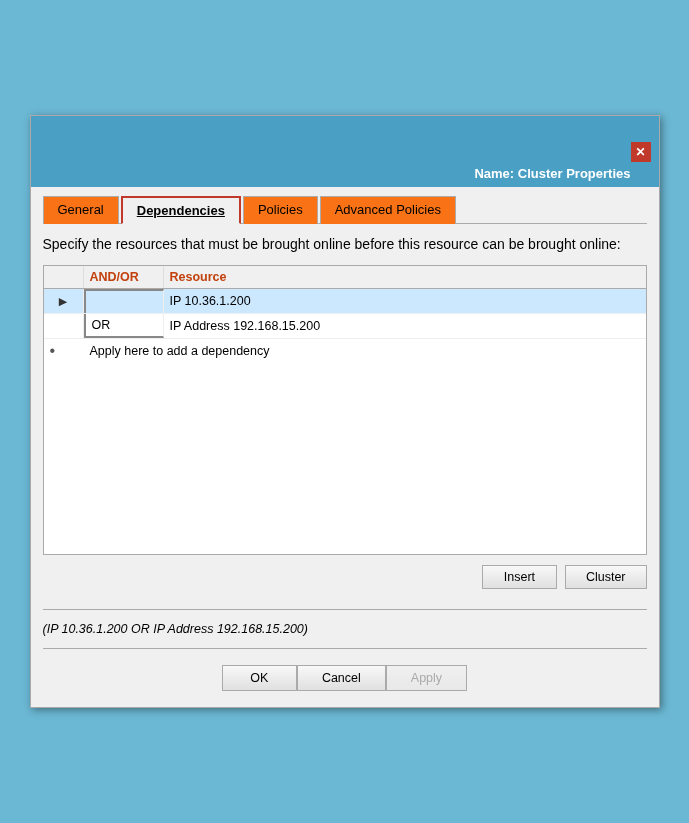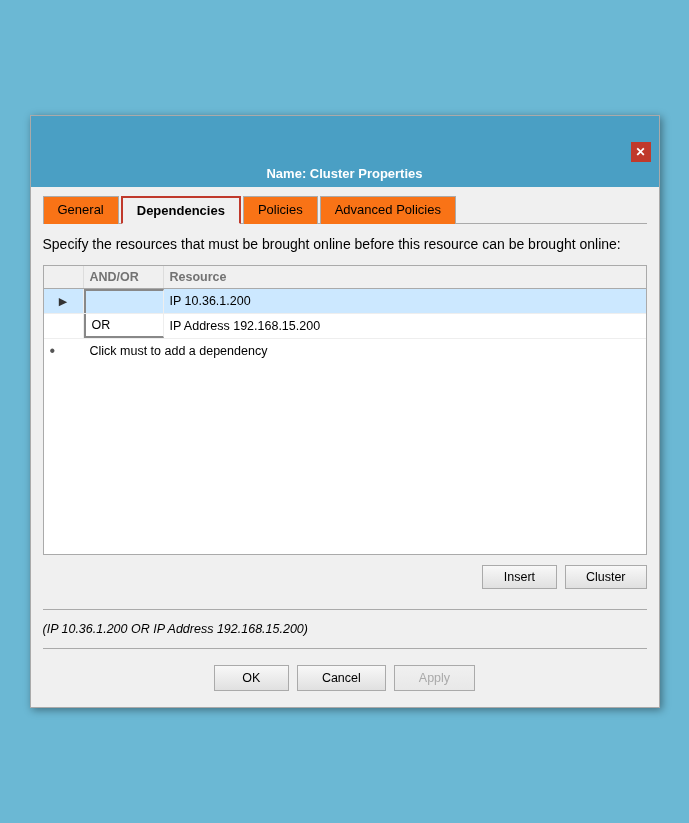--- a/index.html
+++ b/index.html
@@ -34,21 +34,21 @@
       justify-content: space-between;
       padding: 6px 8px;
       color: white;
     }
 
     .title-bar-text {
       font-size: 13px;
       font-weight: 600;
       color: white;
       flex: 1;
-      text-align: center;
+      text-align: right;
       margin-top: 44px;
     }
 
     .close-btn {
       background: #c0392b;
       color: white;
       border: none;
       width: 20px;
       height: 20px;
       font-size: 12px;
@@ -82,20 +82,21 @@
       position: relative;
       bottom: -1px;
     }
 
     .tab.active {
       background: #f0f0f0;
       border: 2px solid #c0392b;
       border-bottom: 1px solid #f0f0f0;
       font-weight: 600;
       z-index: 1;
+      text-decoration: underline;
     }
 
     .tab:not(.active) {
       border: 1px solid #aaa;
       border-bottom: none;
     }
 
     .description {
       font-size: 14px;
       margin-bottom: 10px;
@@ -115,21 +116,21 @@
       grid-template-columns: 40px 80px 1fr;
       border-bottom: 1px solid #aaa;
       background: #f0f0f0;
     }
 
     .table-header-cell {
       padding: 4px 6px;
       font-weight: 600;
       font-size: 12.5px;
       border-right: 1px solid #ddd;
-      color: #737373;
+      color: #c2410c;
     }
 
     .table-header-cell:last-child {
       border-right: none;
     }
 
     .table-row {
       display: grid;
       grid-template-columns: 40px 80px 1fr;
       border-bottom: 1px solid #eee;
@@ -210,21 +211,20 @@
       font-size: 12.5px;
       color: #000;
       padding: 4px 0;
       margin-bottom: 8px;
       font-style: italic;
     }
 
     .bottom-buttons {
       display: flex;
       justify-content: center;
-      gap: 8px;
       padding: 8px 0 4px 0;
     }
 
     .bottom-btn {
       padding: 5px 24px;
       border: 1px solid #aaa;
       background: linear-gradient(to bottom, #f8f8f8, #e0e0e0);
       cursor: pointer;
       font-size: 12.5px;
       min-width: 75px;
@@ -288,21 +288,21 @@
         <div class="table-cell col-indicator">
         </div>
         <div class="table-cell" style="border-left:2px solid #888; border-bottom:2px solid #888; position:relative;">OR</div>
         <div class="table-cell">IP Address 192.168.15.200</div>
       </div>
 
       <div class="add-dep-row">
         <div class="add-dep-cell">
           <span class="bullet">•</span>
         </div>
-        <div class="add-dep-cell">Click must to add a dependency</div>
+        <div class="add-dep-cell">Apply here to add a dependency</div>
       </div>
     </div>
 
     <div class="buttons-row">
       <button class="btn">Insert</button>
       <button class="btn">Cluster</button>
     </div>
 
     <hr class="divider">
 

